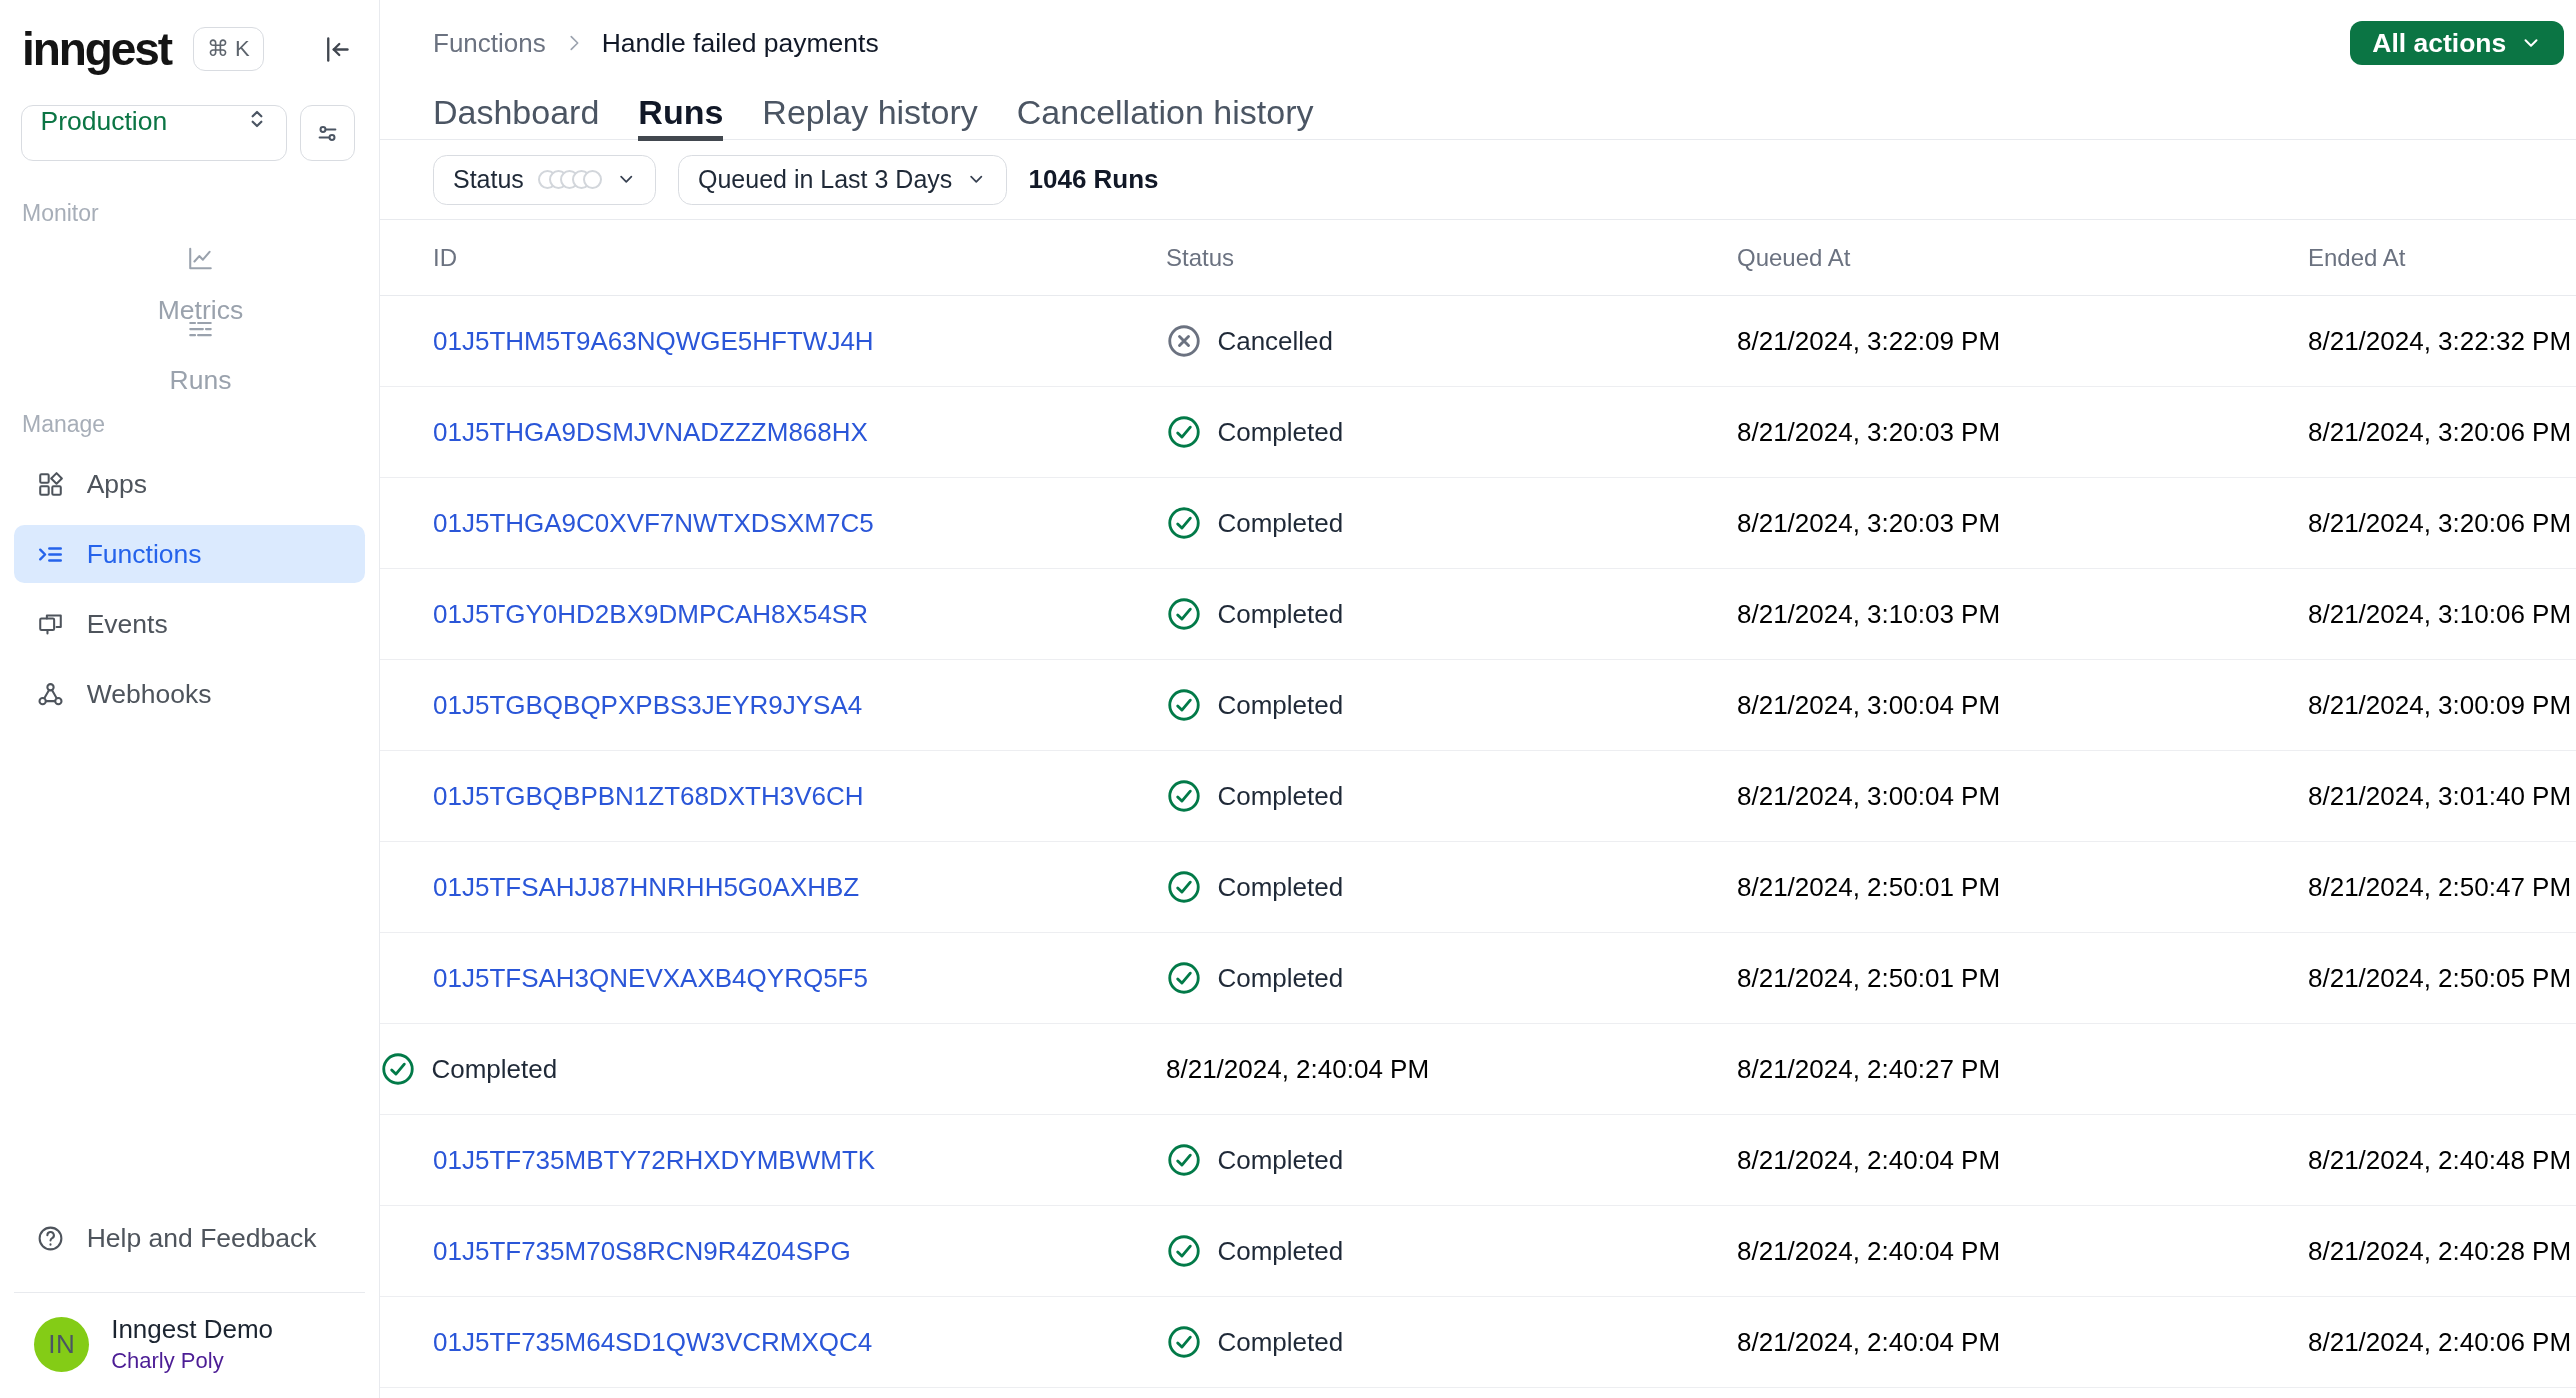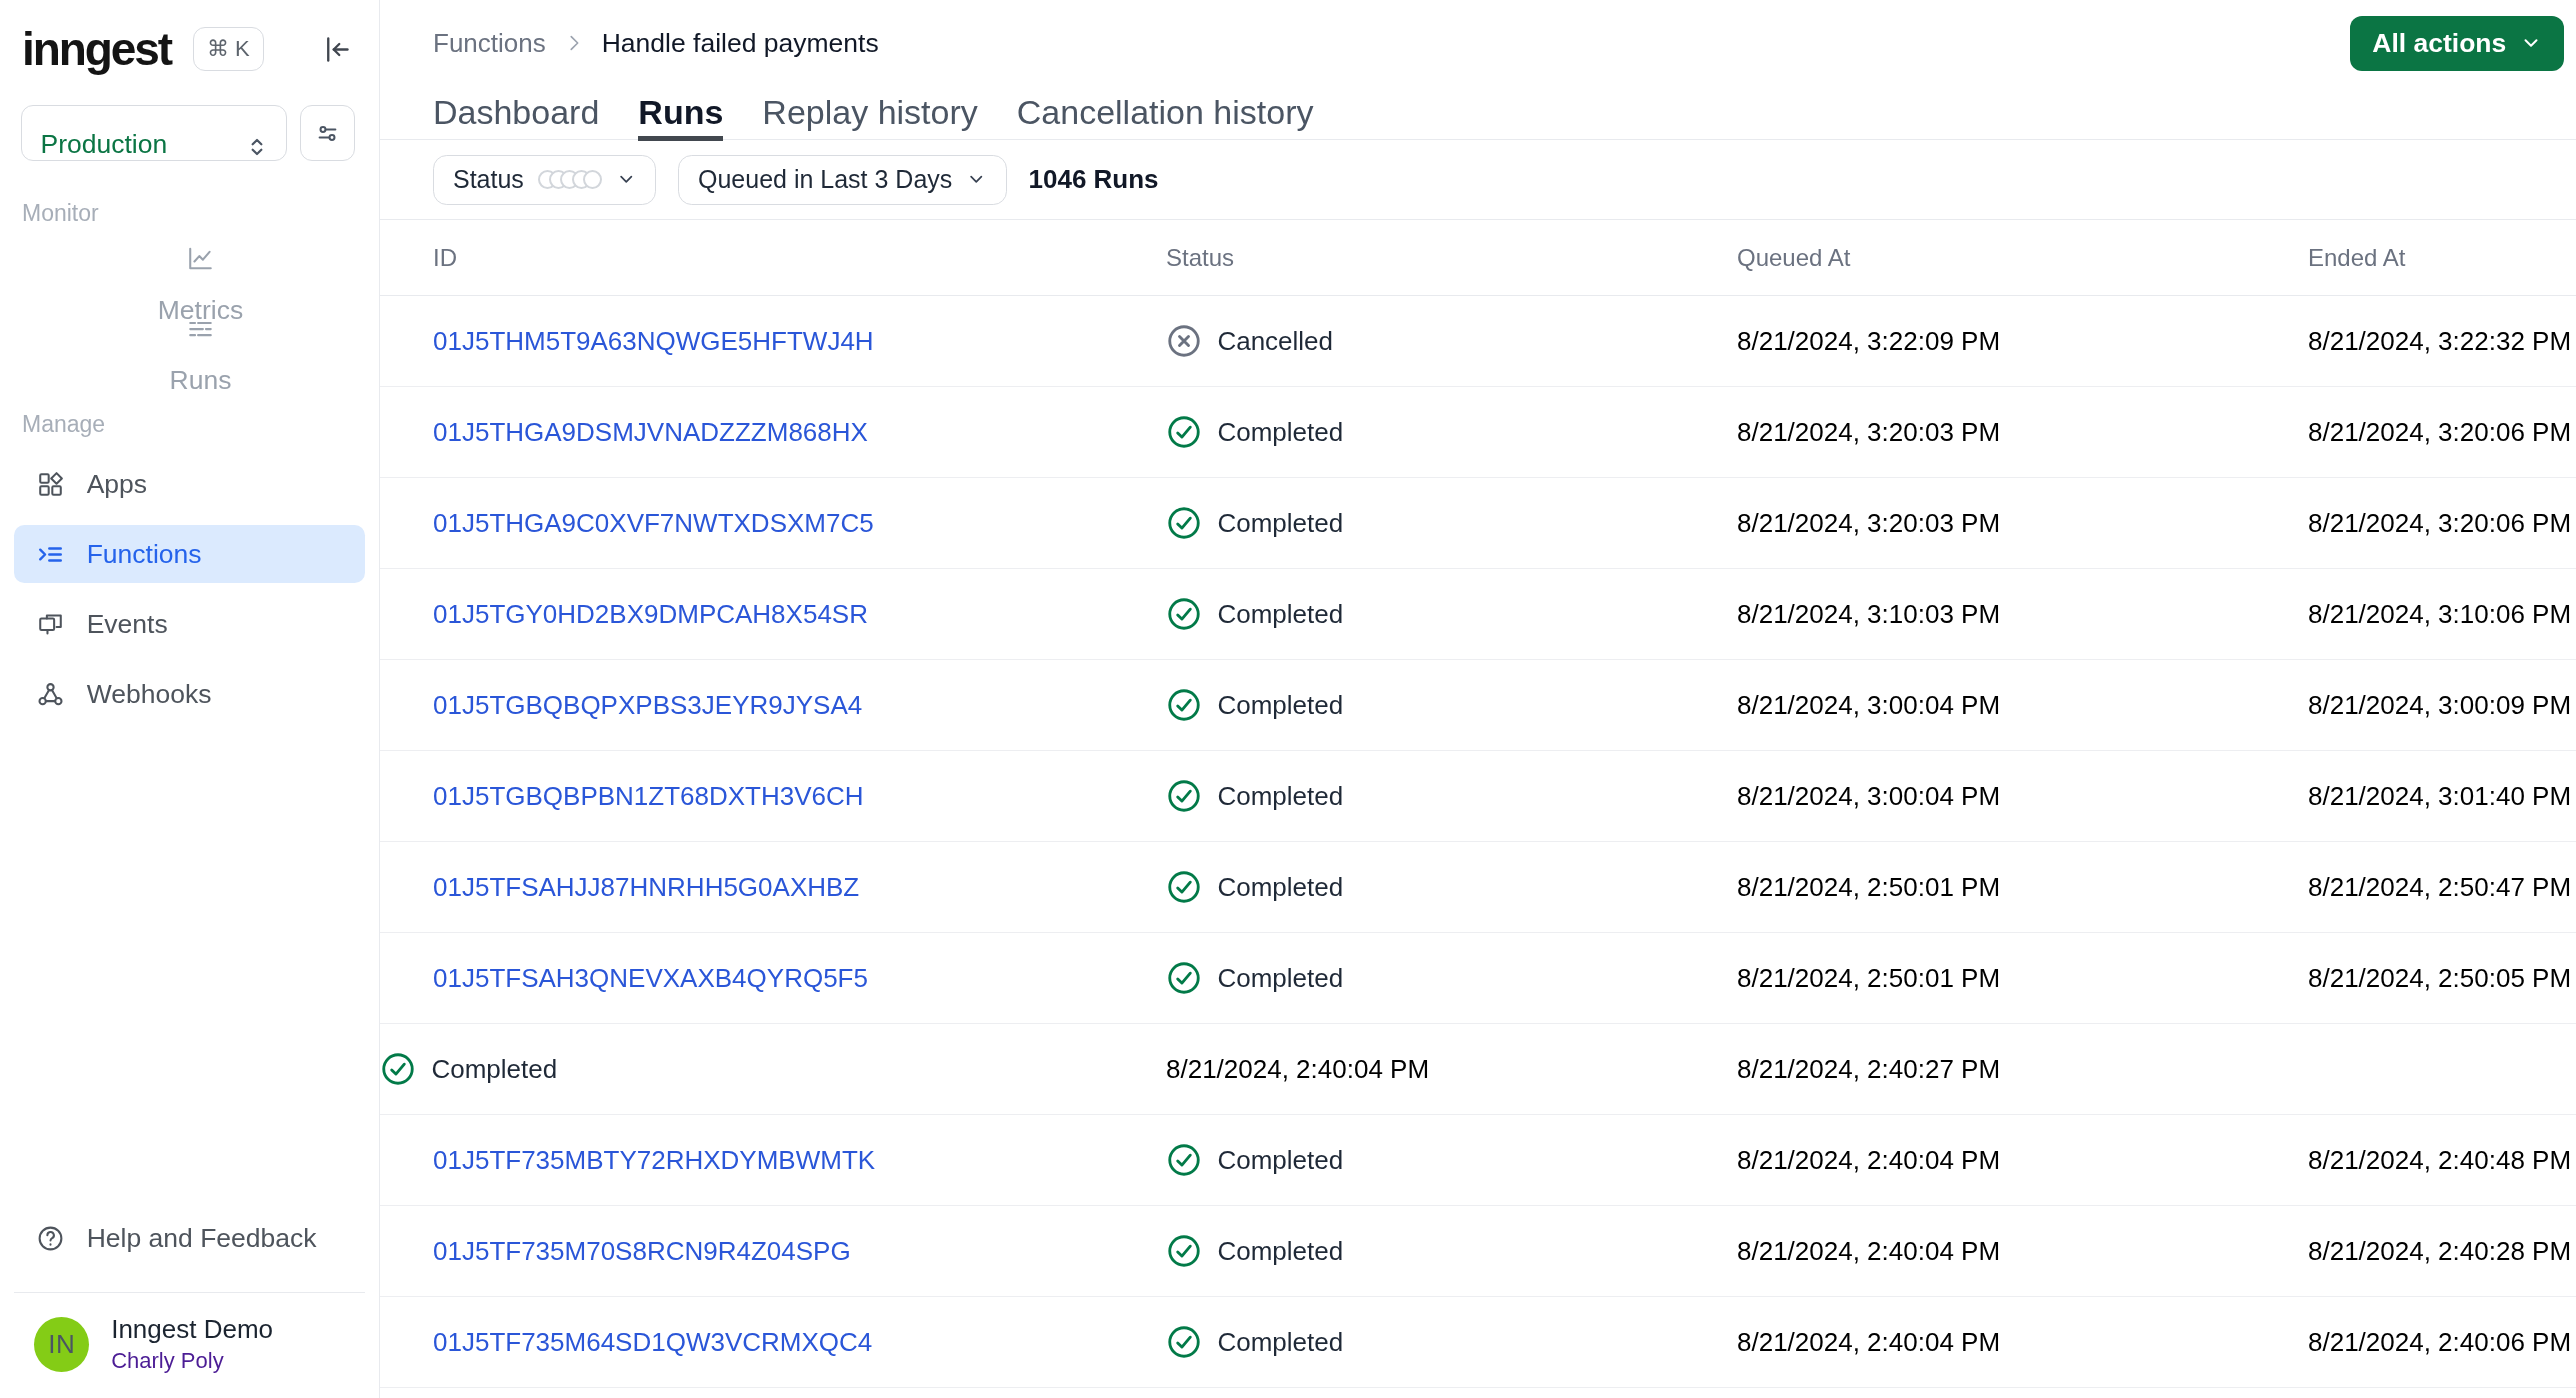--- a/index.html
+++ b/index.html
@@ -23,21 +23,21 @@
   .kbd {
     margin-left:22px; border:1.7px solid #d9dce1; border-radius:12px;
     padding:7.7px 13px; font-size:22px; color:#5d646d;
     display:inline-flex; align-items:center; gap:6px; background:#fff;
   }
   .collapse-btn { margin-left:auto; color:#40464f; background:none; border:none; padding:0; cursor:pointer; }
 
   .env-row { display:flex; align-items:center; gap:13.7px; padding:33px 24px 0 20.5px; }
   .env-select {
     width:272px; height:56px; border:1.7px solid #d9dce1; border-radius:12px; background:#fff;
-    display:flex; align-items:flex-end; justify-content:space-between; padding:0 15.4px 0 19px;
+    display:flex; align-items:flex-start; justify-content:space-between; padding:0 15.4px 0 19px;
     font-size:26.5px; font-weight:500; color:#0b7544; cursor:pointer;
   }
   .env-settings {
     width:56px; height:56px; border:1.7px solid #d9dce1; border-radius:12px; background:#fff;
     display:grid; place-items:center; color:#4b5563; cursor:pointer;
   }
 
   .section-label { margin:39px 0 0 22px; font-size:23px; color:#a7aeb8; }
   .nav { padding:5.1px 13.7px 0 13.7px; }
   .nav-item {
@@ -60,21 +60,21 @@
   .user-org { font-size:26px; color:#1b2430; font-weight:500; line-height:1.15; }
   .user-name { font-size:22px; color:#4c1d95; margin-top:3.4px; }
 
   
   .main { margin-left:380px; }
   .topbar { height:86px; display:flex; align-items:center; padding:0 12px 0 53px; }
   .breadcrumb { display:flex; align-items:center; gap:17px; font-size:26px; color:#6b7280; }
   .bc-sep { color:#9ca3af; }
   .bc-current { color:#111827; font-weight:500; font-size:26.5px; }
   .actions-btn {
-    margin-left:auto; height:55px; padding:0 22px; border:none; border-radius:12px;
+    margin-left:auto; height:44px; padding:0 22px; border:none; border-radius:12px;
     background:#0b7544; color:#fff; font-size:26.5px; font-weight:600;
     font-family:inherit; display:flex; align-items:center; gap:13.7px; cursor:pointer;
   }
 
   .tabs { display:flex; gap:39px; padding:0 53px; height:54px; border-bottom:1.7px solid #e8eaee; }
   .tab { position:relative; display:flex; align-items:center; font-size:34px; color:#4b5563; cursor:pointer; }
   .tab.active { color:#111827; font-weight:600; }
   .tab.active::after {
     content:""; position:absolute; left:0; right:0; bottom:-1.7px; height:5.1px; background:#42484f;
   }

